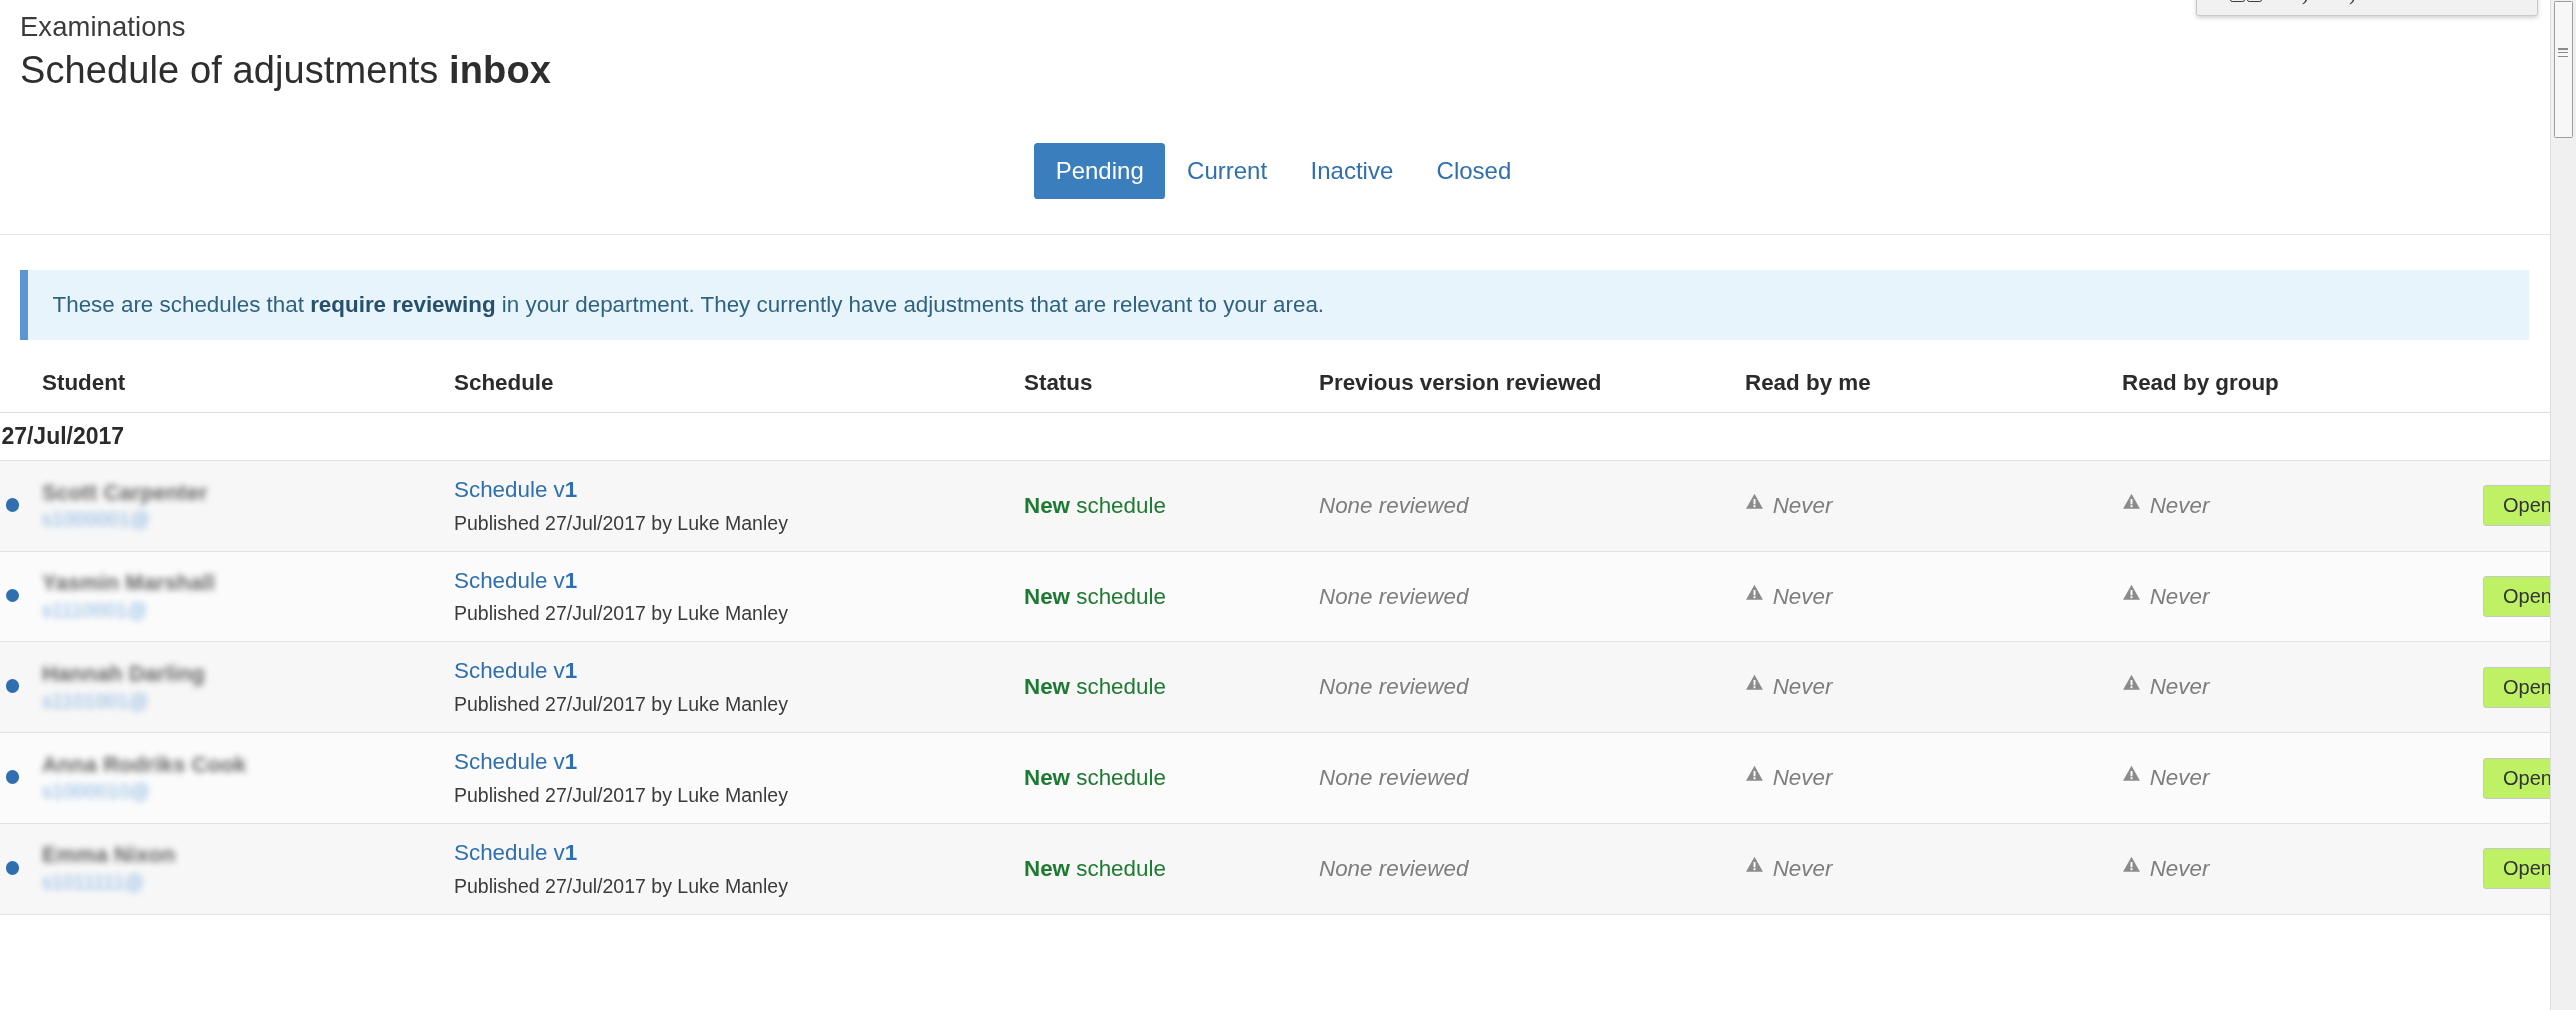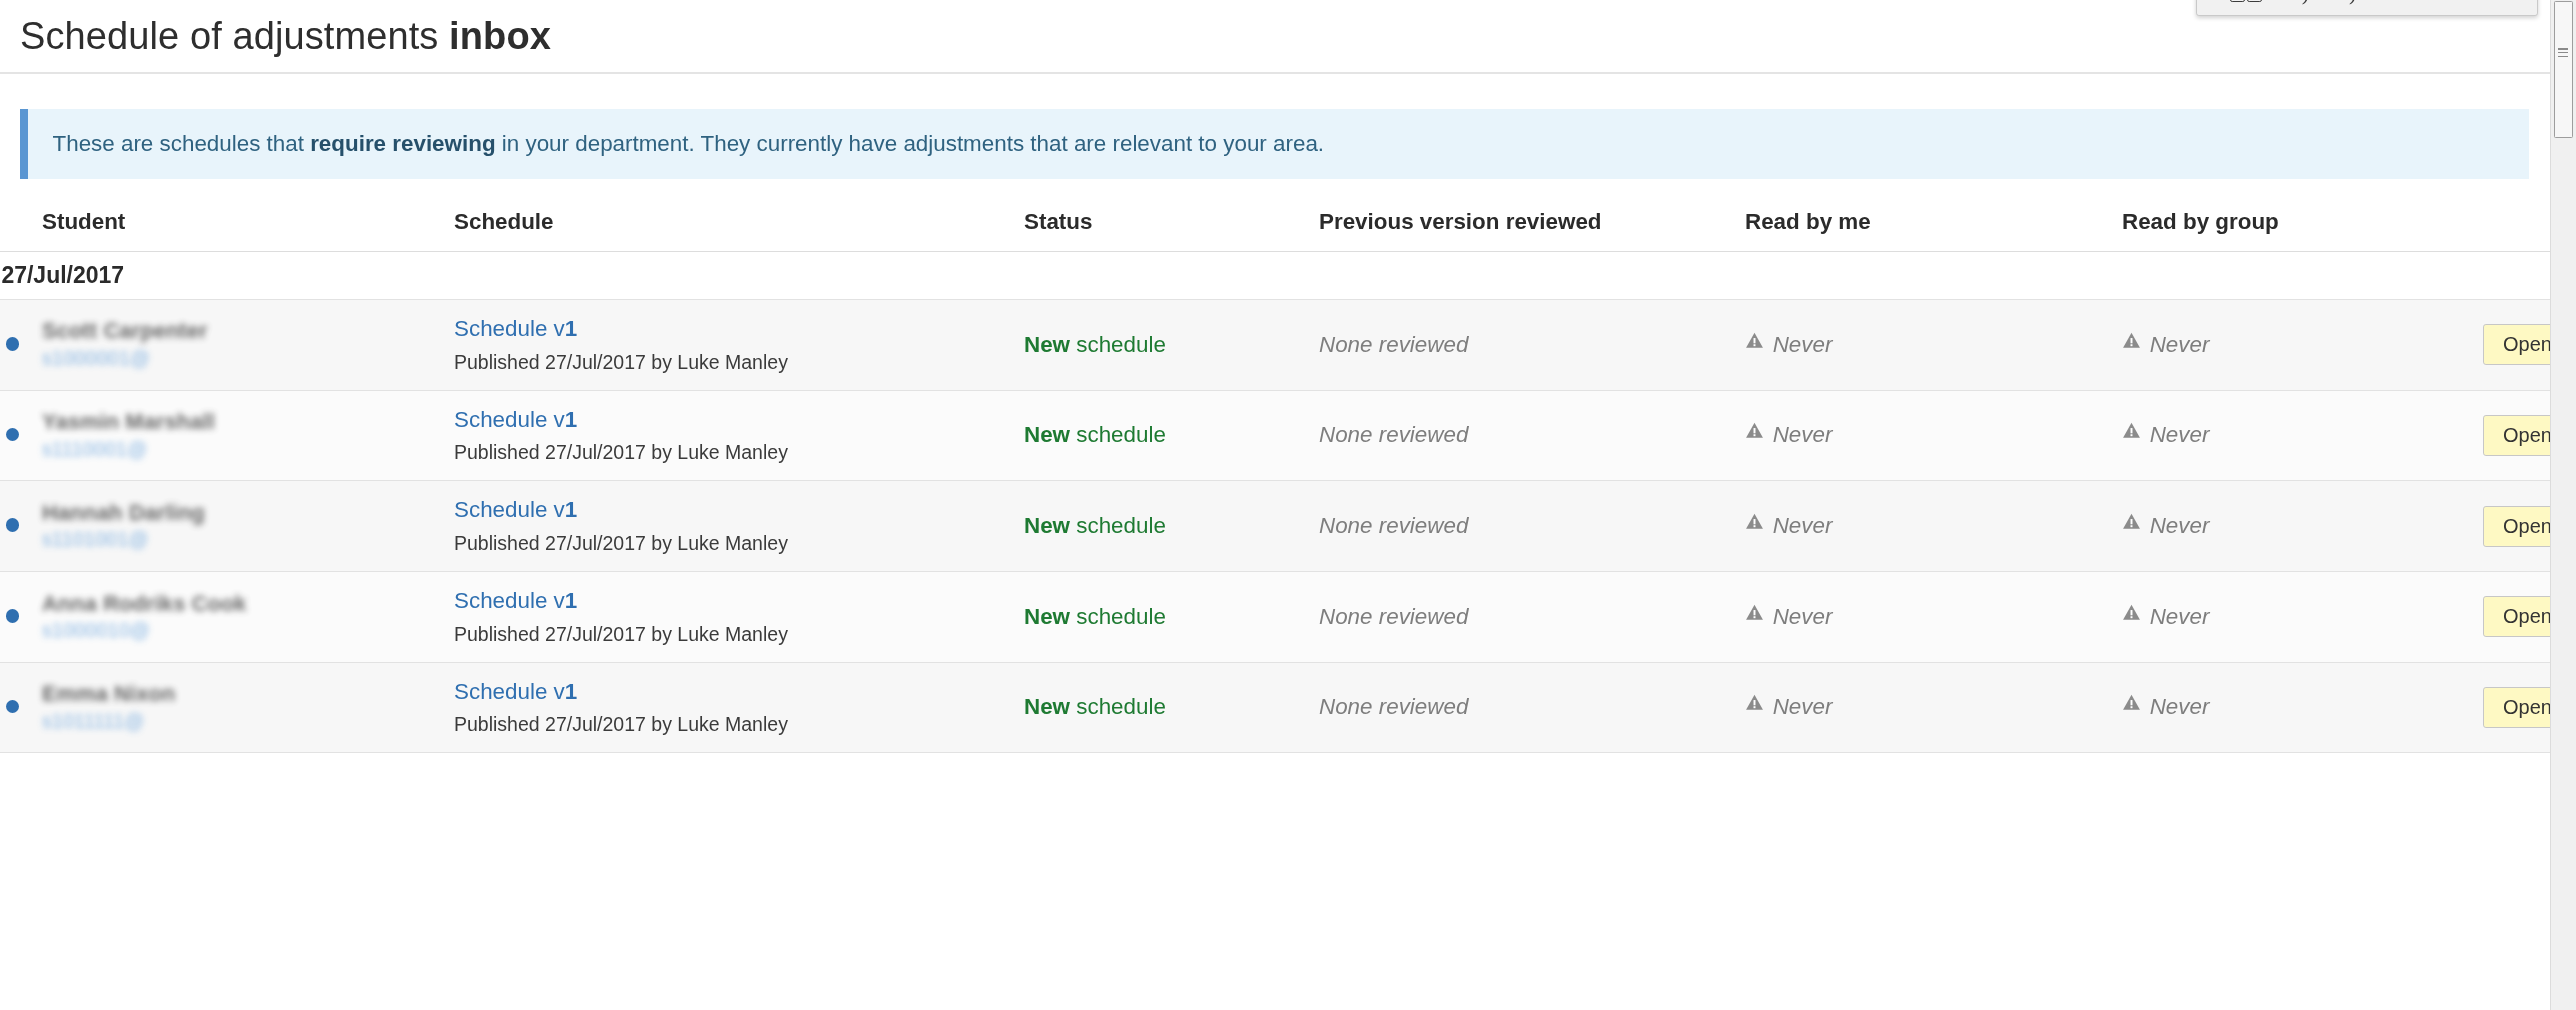--- a/index.html
+++ b/index.html
@@ -258,21 +258,21 @@
   .warn-ico {
     width: 19px; height: 16.6px;
     flex: 0 0 auto;
     display: inline-block;
   }
 
   .open-btn {
     font-family: "Liberation Sans", sans-serif;
     font-size: 20px;
     color: #333333;
-    background: #fef9c3;
+    background: #bef264;
     border: 0.7px solid #c7c7c7;
     border-radius: 2.9px;
     padding: 8px 19px;
     cursor: pointer;
     white-space: nowrap;
   }
   .open-cell { text-align: right; padding-right: 26px !important; }
 
   
   .scrollbar {
@@ -311,25 +311,32 @@
   }
 </style>
 </head>
 <body>
 
 <div id="app">
 
   <div class="content-clip">
 
     <div class="page-head">
+      <div class="eyebrow">Examinations</div>
       <div class="page-title"><span>Schedule of adjustments </span><b>inbox</b></div>
     </div>
 
     <div class="rule" style="margin-top:13px;"></div>
 
+    <div class="tabbar">
+      <button class="tab active">Pending</button>
+      <button class="tab">Current</button>
+      <button class="tab">Inactive</button>
+      <button class="tab">Closed</button>
+    </div>
 
     <div class="rule"></div>
 
     <div class="banner-wrap">
       <div class="banner">
         <span>These are schedules that </span><b>require reviewing</b><span> in your department. They currently have adjustments that are relevant to your area.</span>
       </div>
     </div>
 
     <table class="tbl">

